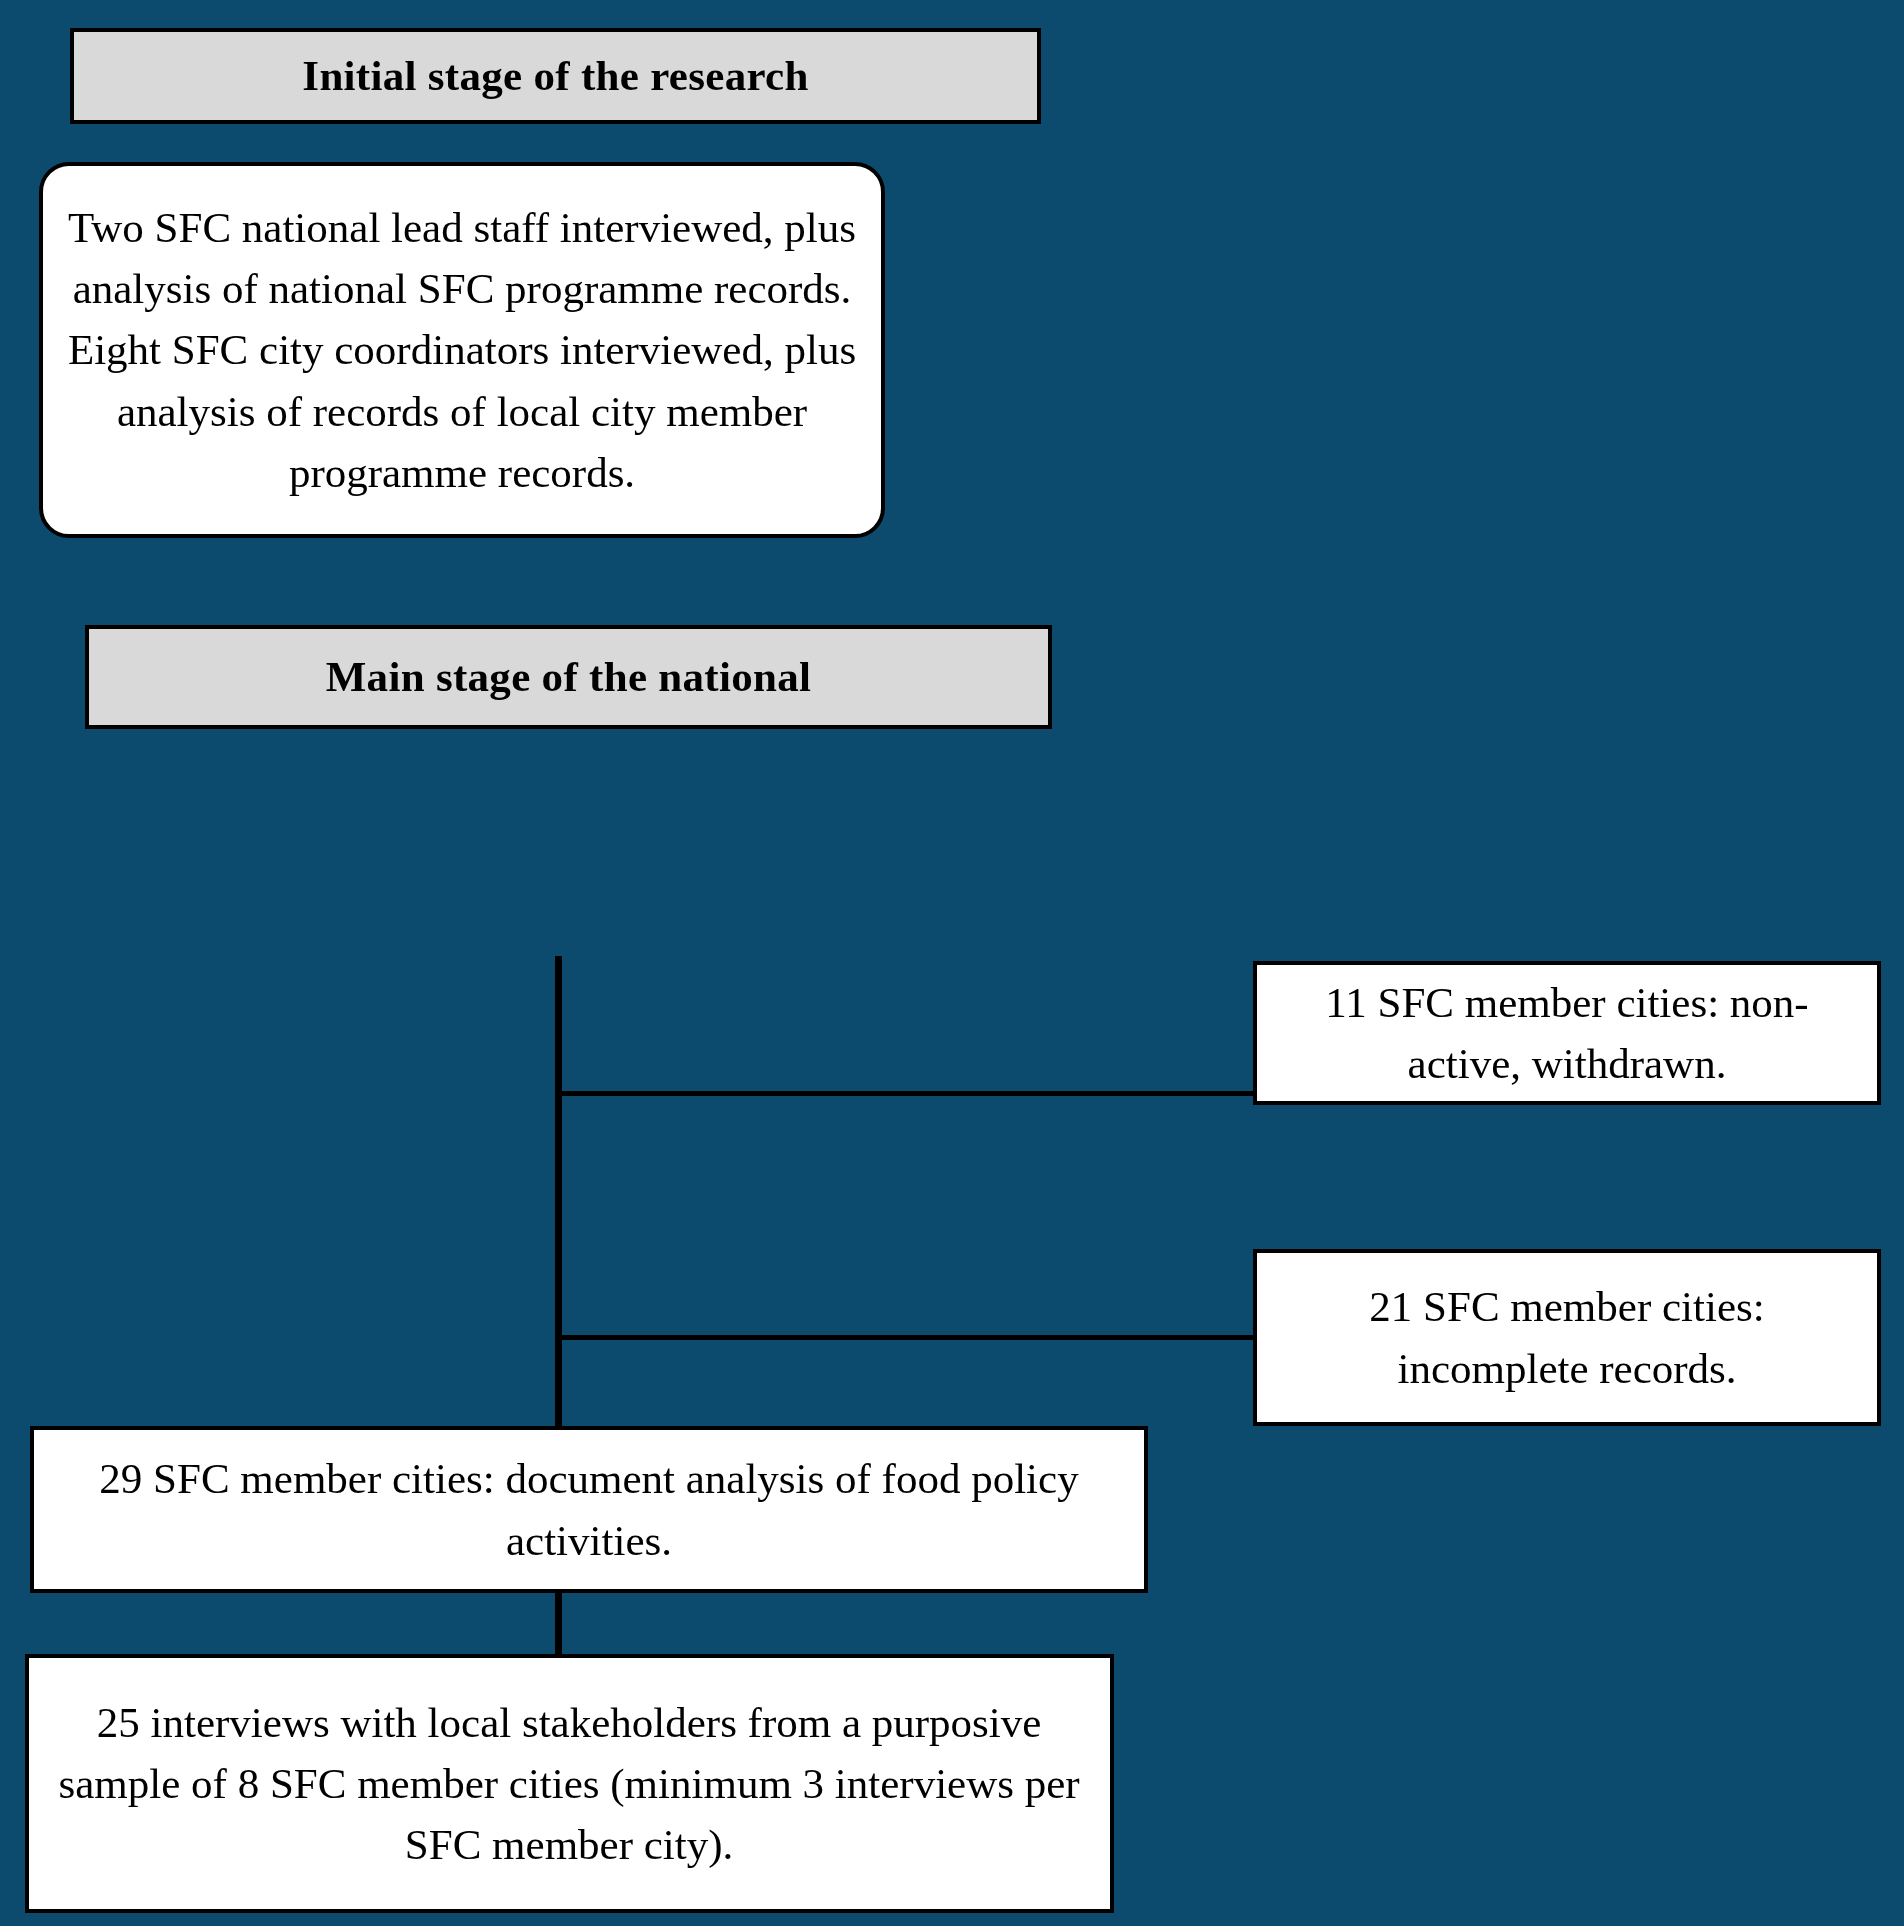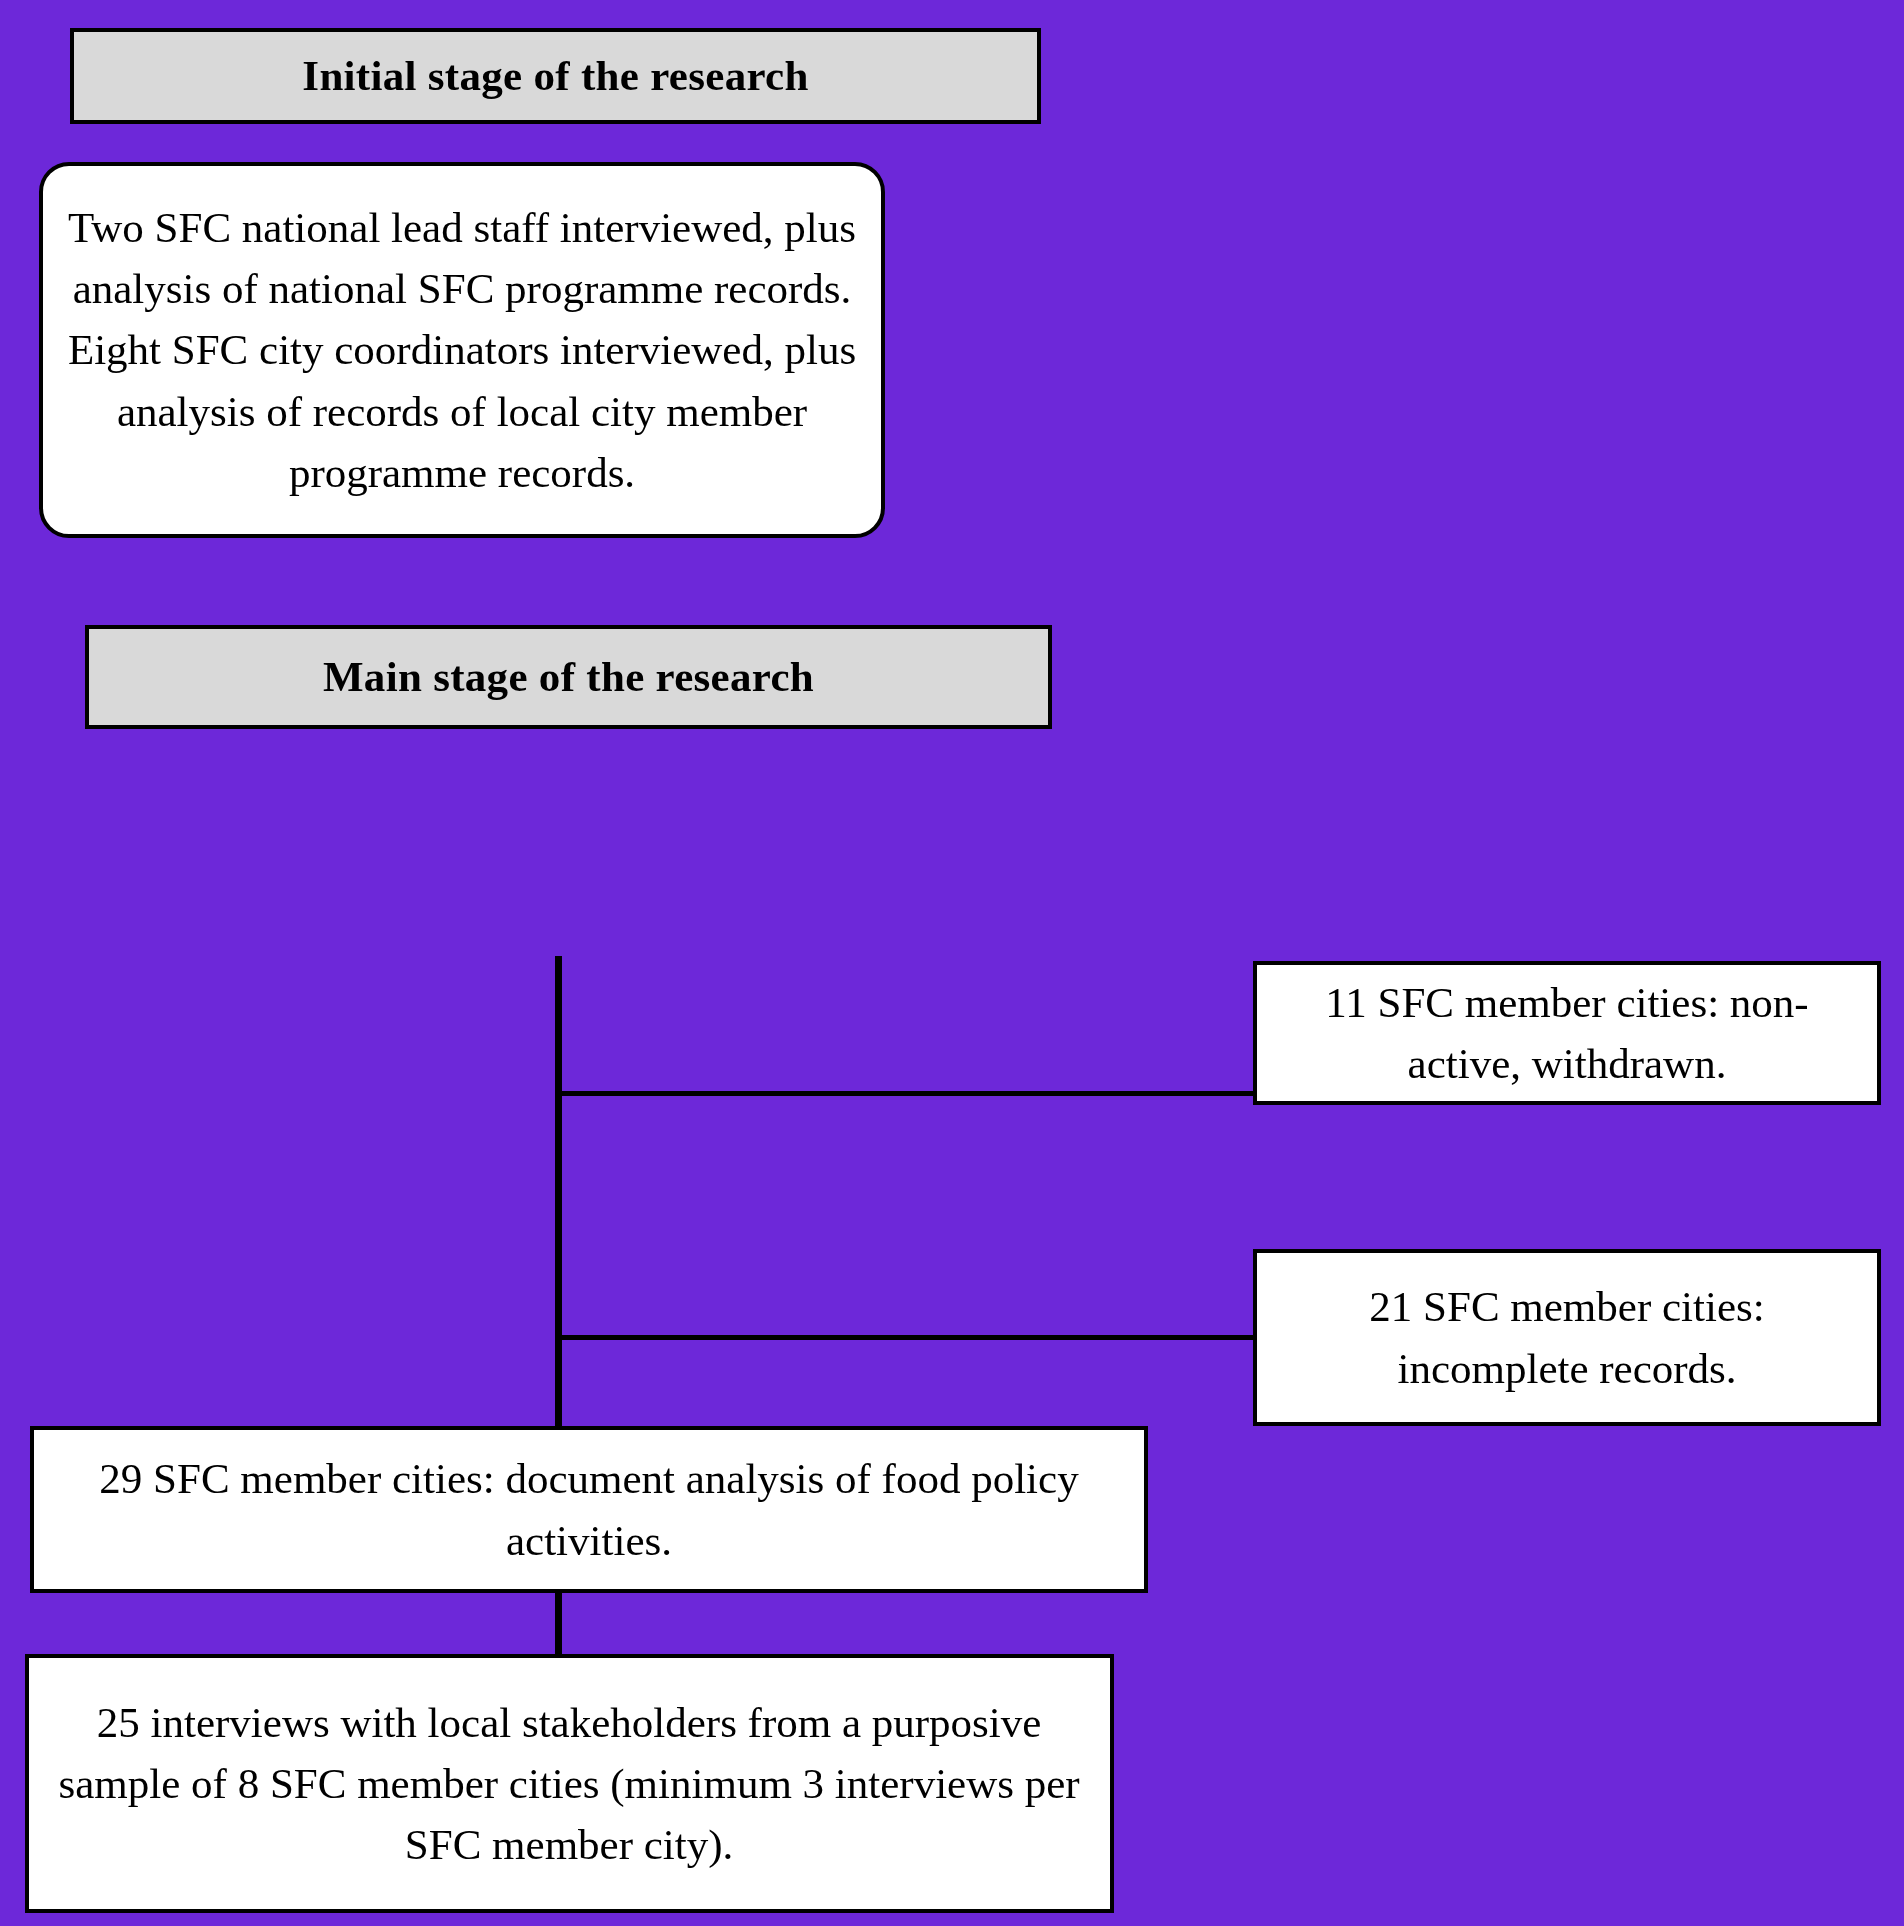--- a/index.html
+++ b/index.html
@@ -4,21 +4,21 @@
 <style>
   html, body {
     margin: 0;
     padding: 0;
     background: #ffffff;
   }
   #canvas {
     position: relative;
     width: 1904px;
     height: 1926px;
-    background: #6d28d9;
+    background: #0c4a6e;
     font-family: "Liberation Serif", "DejaVu Serif", serif;
     overflow: hidden;
   }
   .node {
     position: absolute;
     box-sizing: border-box;
     border: 4.5px solid #000000;
     background: #ffffff;
     display: flex;
     align-items: center;
@@ -56,21 +56,21 @@
 
   <div class="node header-node" style="left:70px; top:28px; width:971px; height:96px;">
     <span class="txt">Initial stage of the research</span>
   </div>
 
   <div class="node body-node" style="left:39px; top:162px; width:846px; height:376px;border-radius:30px;">
     <span class="txt">Two SFC national lead staff interviewed, plus analysis of national SFC programme records. Eight SFC city coordinators interviewed, plus analysis of records of local city member programme records.</span>
   </div>
 
   <div class="node header-node" style="left:85px; top:625px; width:967px; height:104px;">
-    <span class="txt">Main stage of the research</span>
+    <span class="txt">Main stage of the national</span>
   </div>
 
 
   <div class="connector" style="left:555px; top:956px; width:7.1px; height:471px;"></div>
 
   <div class="connector" style="left:555px; top:1091px; width:702px; height:5.2px;"></div>
 
   <div class="node body-node" style="left:1253px; top:961px; width:628px; height:144px;justify-content:flex-end;">
     <span class="txt">11 SFC member cities: non-active, withdrawn.</span>
   </div>

